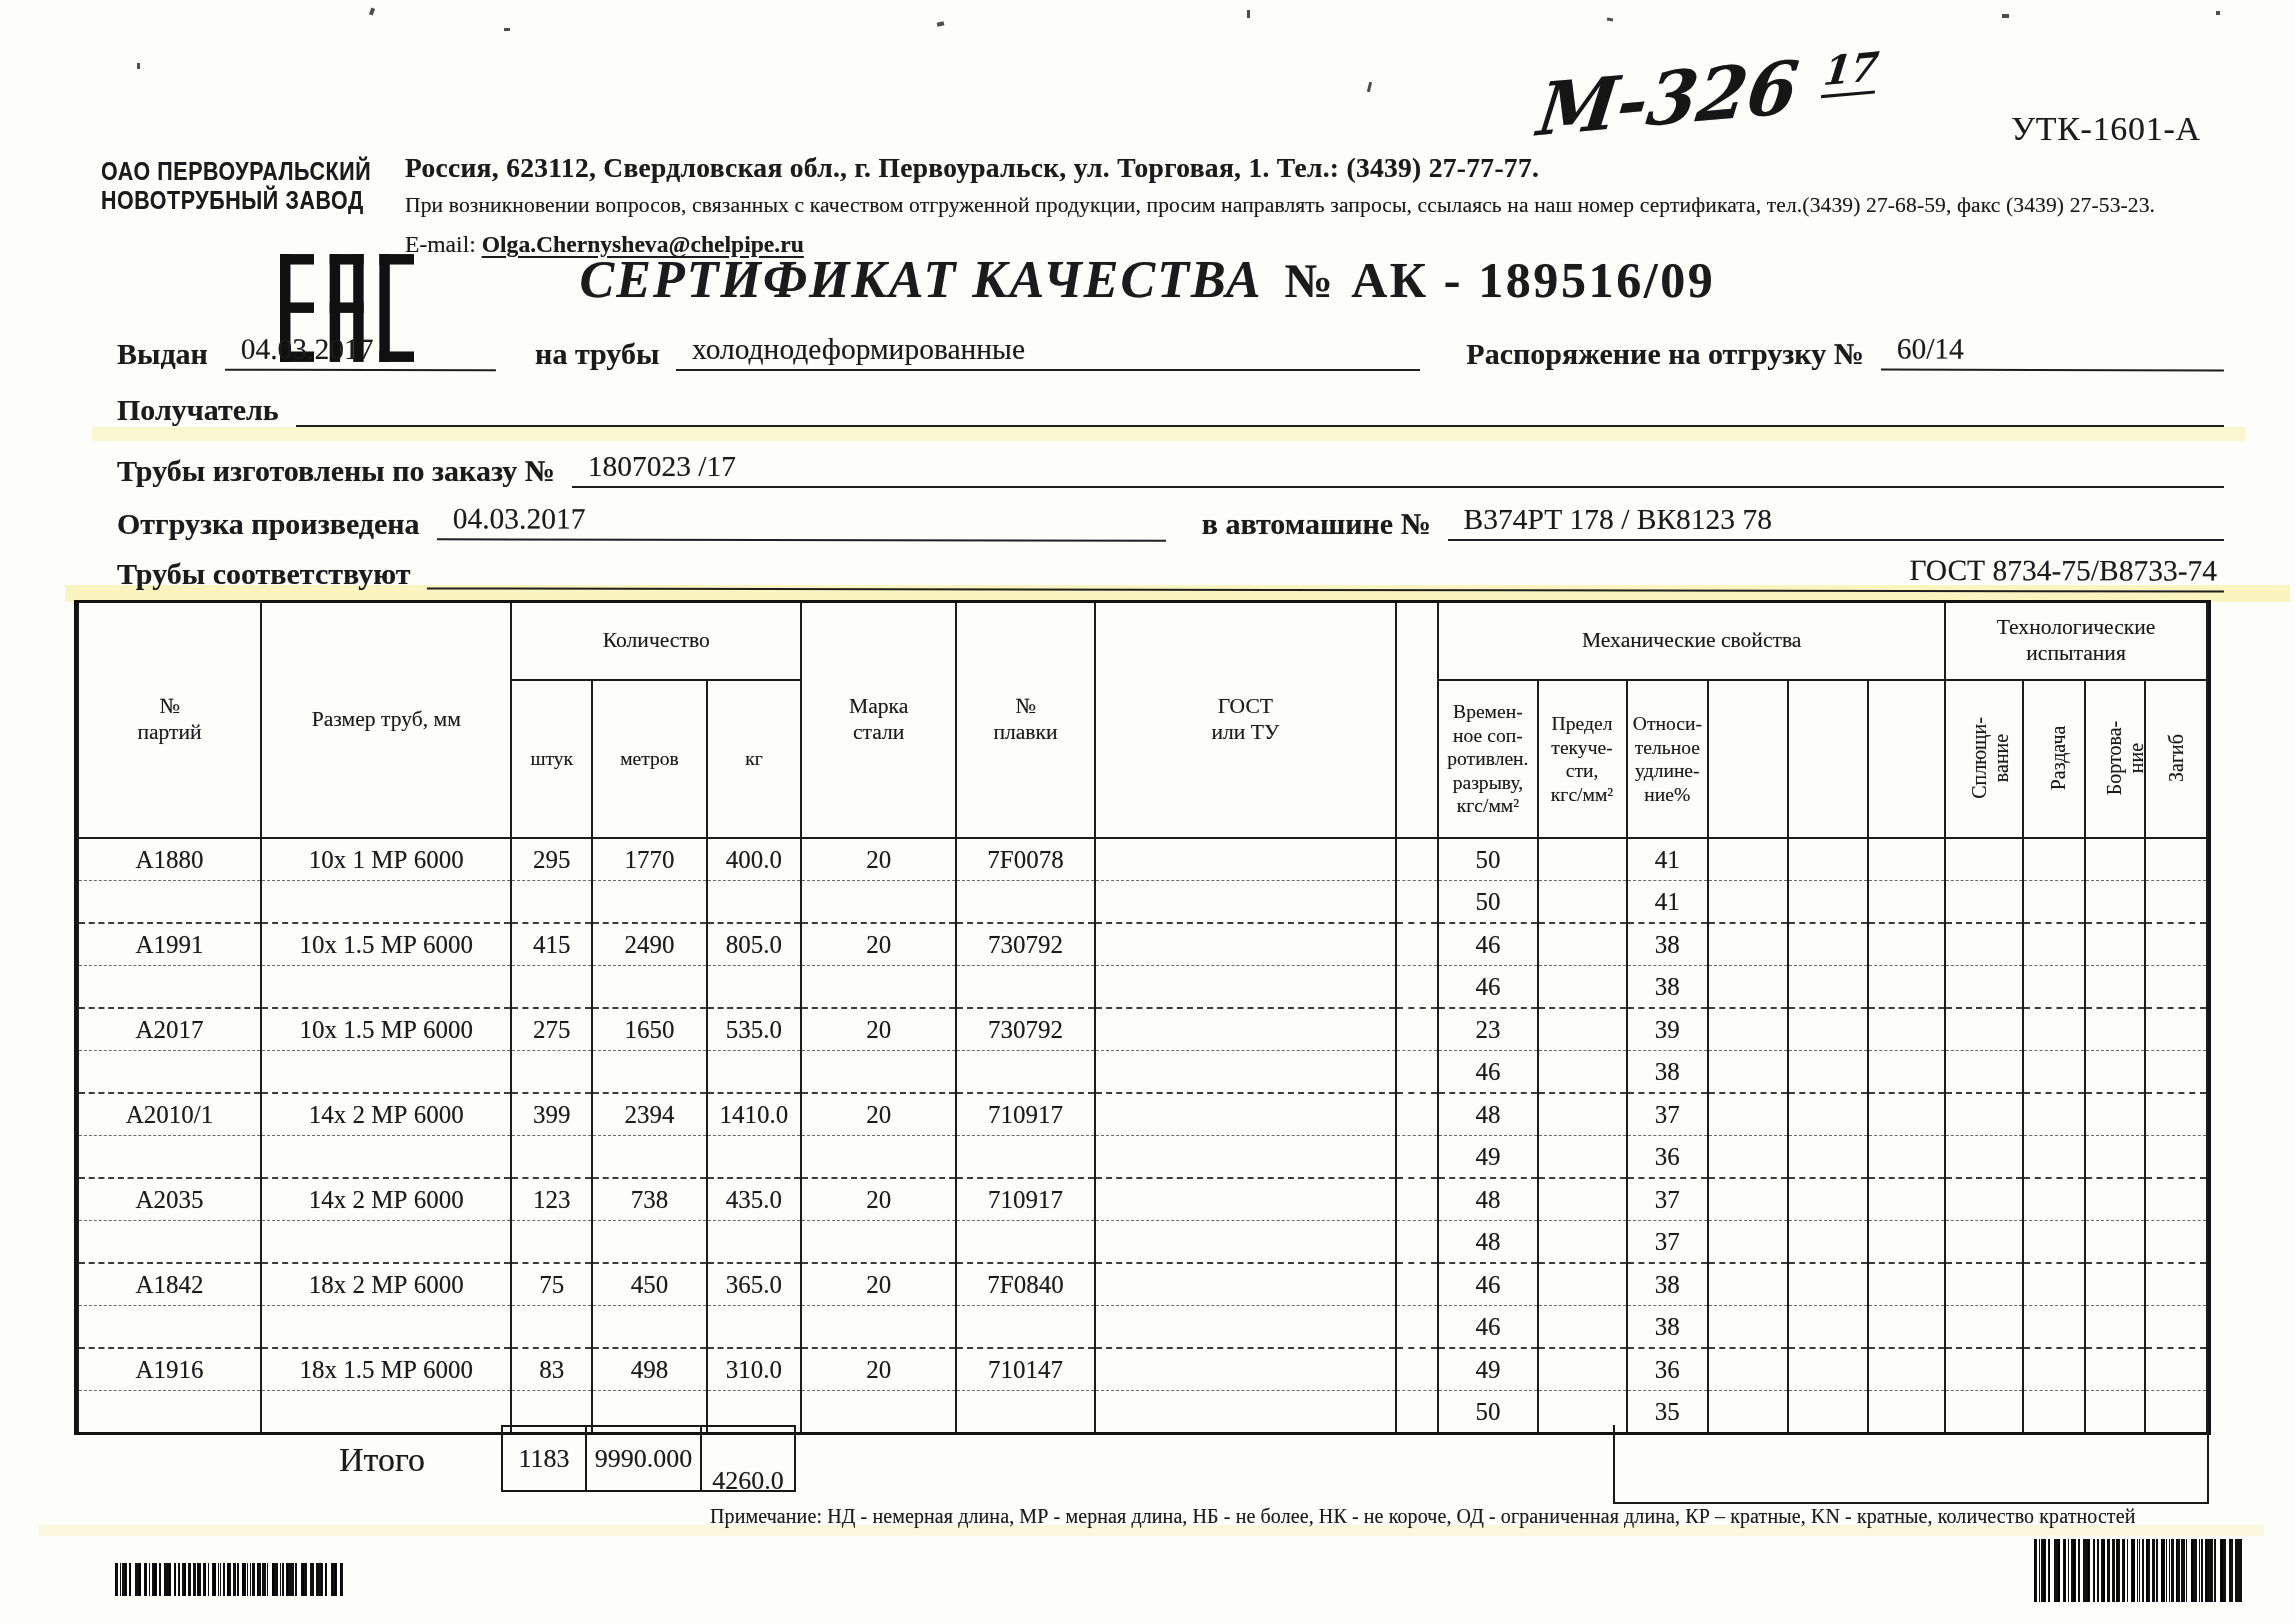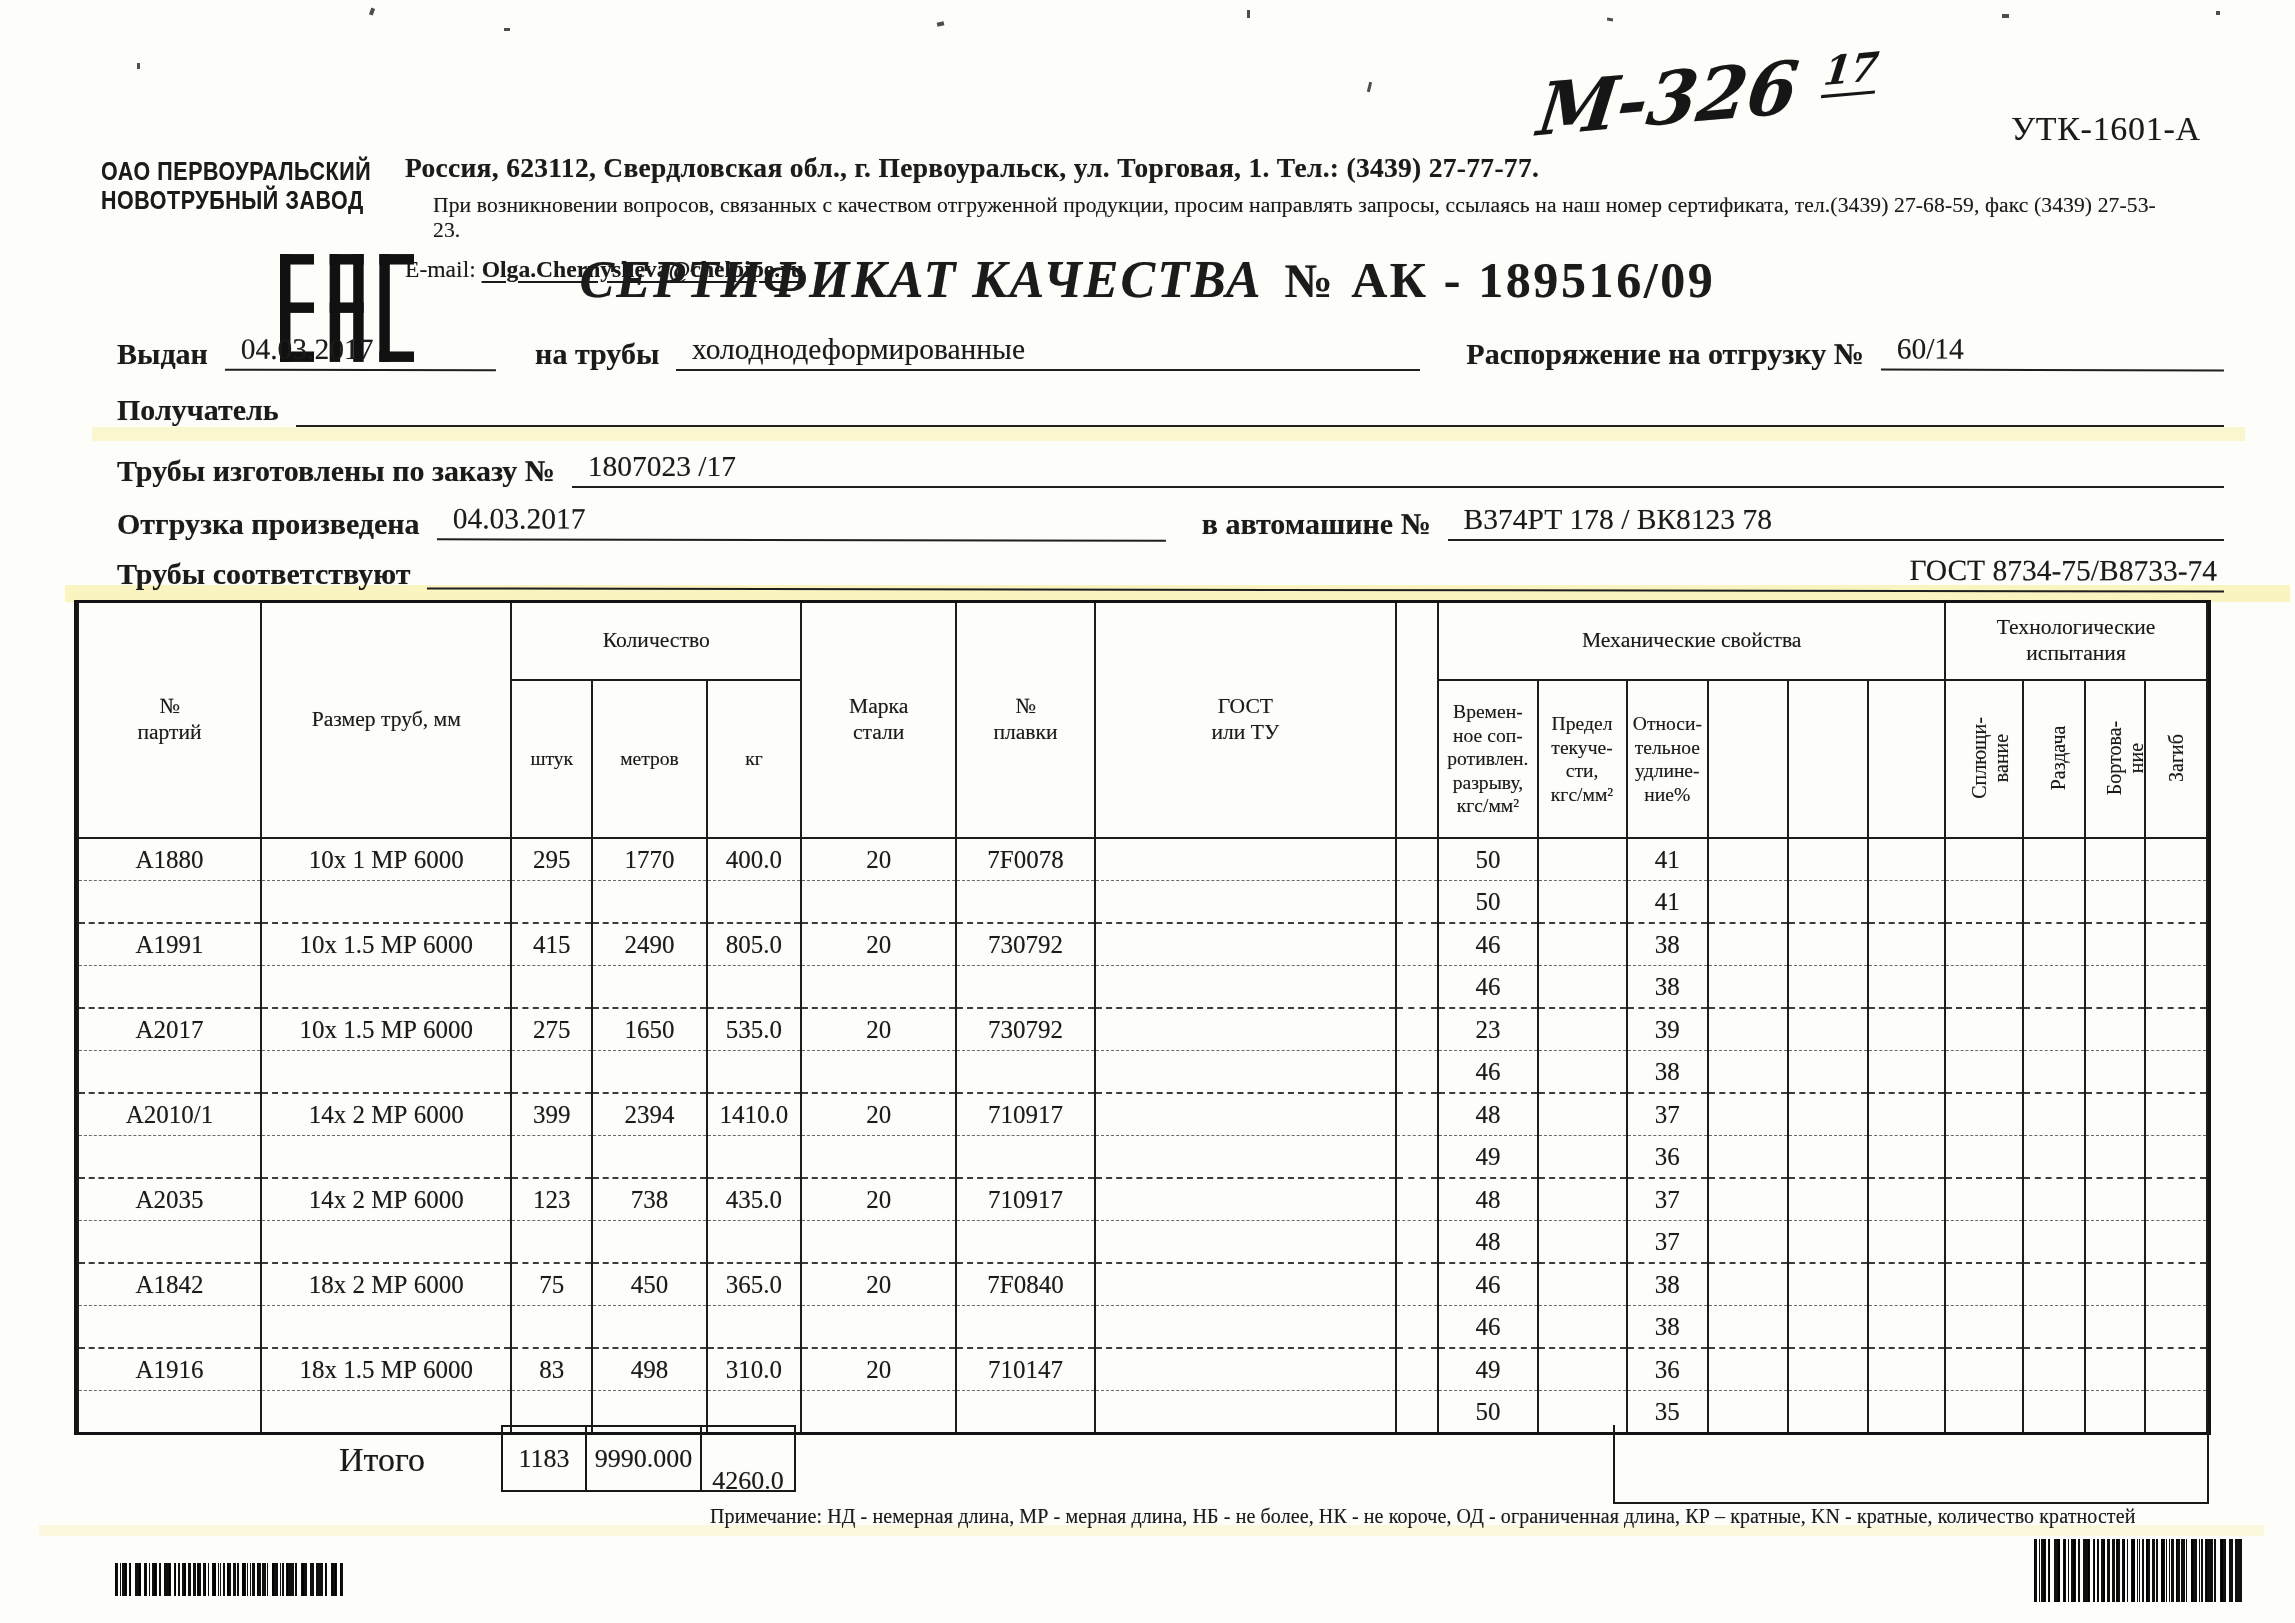--- a/index.html
+++ b/index.html
@@ -10,21 +10,21 @@
   }
   
   .band{position:absolute;pointer-events:none;}
   .speck{position:absolute;background:#222;opacity:.8;}
   
   .logo{position:absolute;left:92px;top:137px;width:314px;display:flex;align-items:center;gap:9.2px;}
   .logo-text{font-family:"Liberation Sans",sans-serif;font-weight:700;font-size:25.5px;line-height:1.12;
     transform:scaleX(.84);transform-origin:left center;white-space:nowrap;letter-spacing:0.7px;}
   .addr{position:absolute;left:405px;top:152px;width:1754px;}
   .addr-l1{font-size:27.5px;font-weight:700;letter-spacing:0.3px;}
-  .addr-l2{font-size:21.6px;margin-top:9.2px;letter-spacing:0.1px;margin-left:28px;}
+  .addr-l2{font-size:21.6px;margin-top:9.2px;letter-spacing:0.1px;}
   .addr-l3{font-size:23.6px;margin-top:13px;}
   .addr-l3 .email{font-weight:700;text-decoration:underline;text-underline-offset:3.9px;}
   .handwrite{position:absolute;left:1538px;top:52px;font-size:72px;font-style:italic;
     font-family:"DejaVu Serif",serif;transform:rotate(-5deg) skewX(-12deg);font-weight:600;color:#161616;}
   .handwrite sup{font-size:39px;border-bottom:3.3px solid #161616;padding-bottom:1.3px;}
   .form-code{position:absolute;left:2011px;top:110px;font-size:34px;letter-spacing:0.7px;}
   .eac{position:absolute;left:280px;top:254px;}
   .title{position:absolute;left:0;top:250px;width:100%;text-align:center;white-space:nowrap;}
   .title .t-main{font-style:italic;font-weight:700;font-size:52px;letter-spacing:2px;}
   .title .t-no{font-weight:700;font-size:48px;margin-left:19.6px;}

